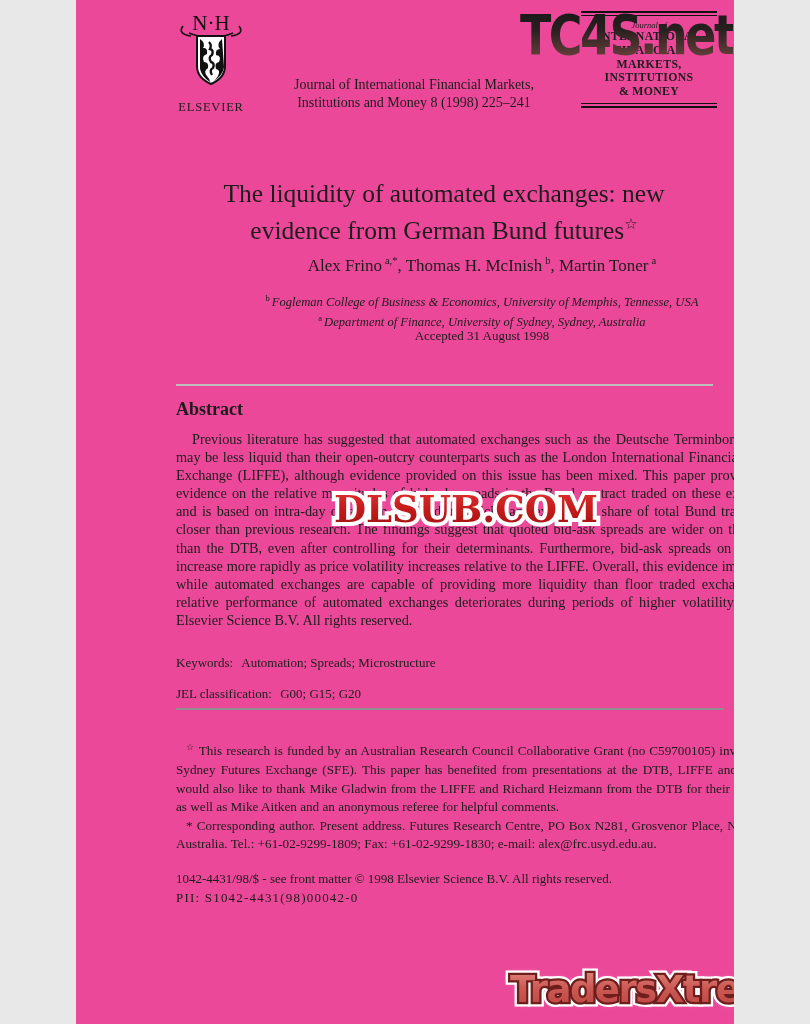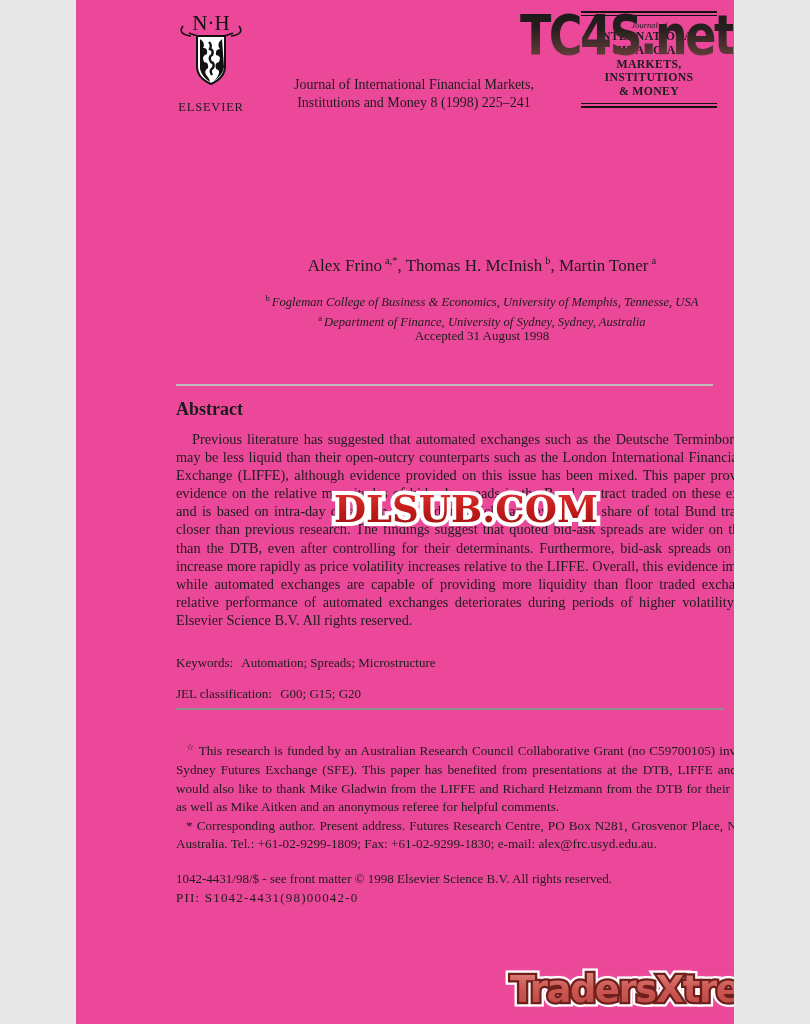--- a/index.html
+++ b/index.html
@@ -107,20 +107,28 @@
     <div class="jb-line">INTERNATIONAL</div>
     <div class="jb-line">FINANCIAL</div>
     <div class="jb-line">MARKETS,</div>
     <div class="jb-line">INSTITUTIONS</div>
     <div class="jb-line">&amp; MONEY</div>
     <div class="dbl-rule-b"></div>
   </div>
 
   <div class="wm-tc4s">TC4S.net</div>
 
+  <div class="title">
+    <div>
+      <span>The liquidity of automated exchanges: new</span>
+    </div>
+    <div>
+      <span>evidence from German Bund futures</span><sup>☆</sup>
+    </div>
+  </div>
 
   <div class="authors">
     <span>Alex Frino</span><sup>a,*</sup><span>, </span><span>Thomas H. McInish</span><sup>b</sup><span>, </span><span>Martin Toner</span><sup>a</sup>
   </div>
 
   <div class="affils">
     <div>
       <sup>b</sup><span>Fogleman College of Business &amp; Economics, University of Memphis, Tennesse, USA</span>
     </div>
     <div>

